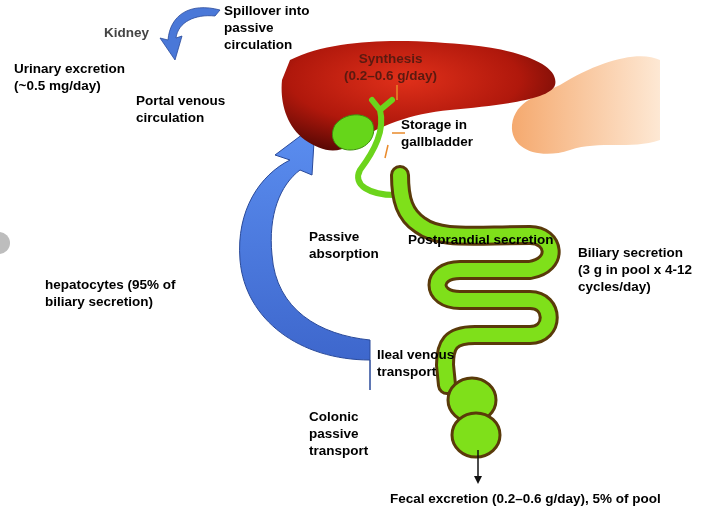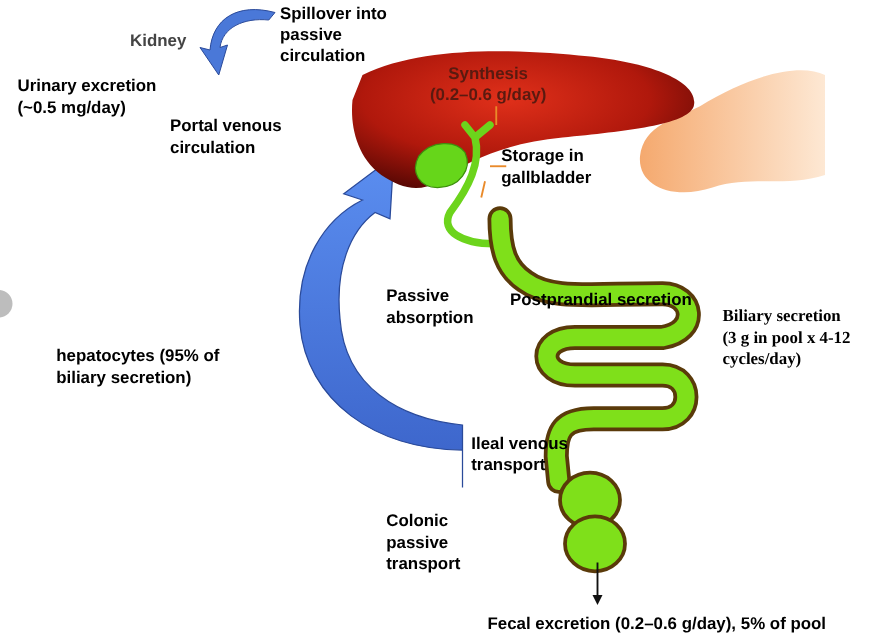--- a/index.html
+++ b/index.html
@@ -91,21 +91,21 @@
 <div class="lbl" style="left:309px;top:228px;">
   <div>Passive</div>
   <div>absorption</div>
 </div>
 
 <div class="lbl" style="left:45px;top:276px;">
   <div>hepatocytes (95% of</div>
   <div>biliary secretion)</div>
 </div>
 
-<div class="lbl" style="left:578px;top:244px;font-family:Liberation Serif, serif;">
+<div class="lbl" style="left:578px;top:244px;">
   <div>Biliary secretion</div>
   <div>(3 g in pool x 4-12</div>
   <div>cycles/day)</div>
 </div>
 
 <div class="lbl" style="left:377px;top:346px;">
   <div>Ileal venous</div>
   <div>transport</div>
 </div>
 

